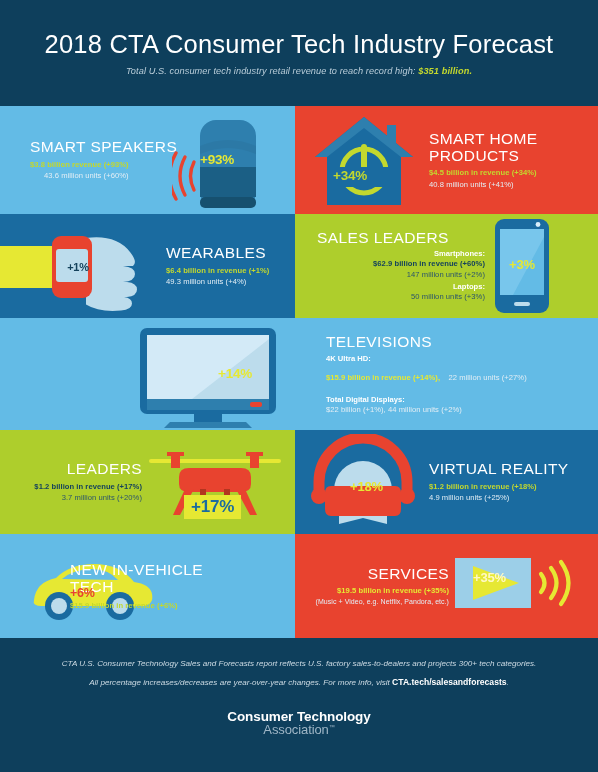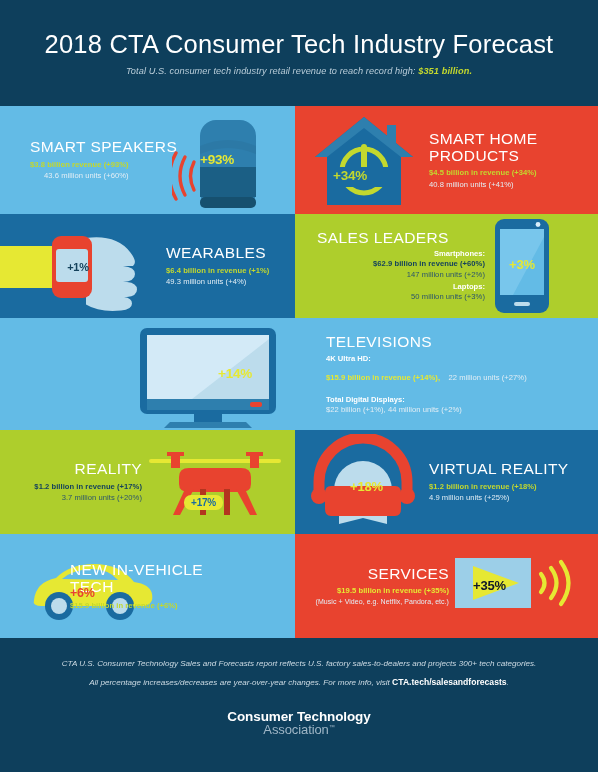--- a/index.html
+++ b/index.html
@@ -188,24 +188,24 @@
           <rect x="26" y="10" width="9" height="14" fill="#e8432f"></rect>
           <rect x="105" y="10" width="9" height="14" fill="#e8432f"></rect>
           <rect x="22" y="8" width="17" height="4" fill="#e8432f"></rect>
           <rect x="101" y="8" width="17" height="4" fill="#e8432f"></rect>
           <path d="M44 24 h52 q10 0 10 9 v7 q0 8 -10 8 h-52 q-10 0 -10 -8 v-7 q0 -9 10 -9 z" fill="#e8432f"></path>
           <path d="M40 45 l-12 26 h7 l14 -26 z" fill="#e8432f"></path>
           <path d="M100 45 l12 26 h-7 l-14 -26 z" fill="#e8432f"></path>
           <rect x="55" y="45" width="6" height="26" fill="#b3351f"></rect>
           <rect x="79" y="45" width="6" height="26" fill="#b3351f"></rect>
         </svg>
-        <div class="badge" style="left:184px;top:65px;font-size:10px;color:#1a6ba0;background:#e6e833;padding:2px 7px;border-radius:7px;">+17%</div>
+        <div class="badge" style="left:184px;top:65px;font-size:17px;color:#1a6ba0;background:#e6e833;padding:2px 7px;">+17%</div>
 
         <div class="txt right" style="margin-left:12px;width:130px;">
-          <div class="title">REALITY</div>
+          <div class="title">LEADERS</div>
           <div class="stat db" style="margin-top:3px;">$1.2 billion in revenue (+17%)</div>
           <div class="stat dw">3.7 million units (+20%)</div>
         </div>
       </div>
 
       <div class="cell c-darkblue" style="width:303px;height:104px;">
 
         <svg class="art" width="108" height="96" style="left:14px;top:4px;" viewBox="0 0 108 96">
           <path d="M10 62 V48 a44 44 0 0 1 88 0 v14" fill="none" stroke="#e8432f" stroke-width="11" stroke-linecap="round"></path>
           <circle cx="10" cy="62" r="8" fill="#e8432f"></circle>
@@ -249,21 +249,21 @@
 
         <svg class="art" width="130" height="74" style="left:158px;top:16px;" viewBox="0 0 130 74">
           <rect x="2" y="8" width="76" height="50" fill="#9ccfe8"></rect>
           <path d="M20 16 L66 33 L20 50 z" fill="#e6e833"></path>
           <g fill="none" stroke="#e6e833" stroke-width="4.2" stroke-linecap="round">
             <path d="M88 24 q7 9 0 18"></path>
             <path d="M98 18 q11 15 0 30"></path>
             <path d="M108 12 q15 21 0 42"></path>
           </g>
         </svg>
-        <div class="badge" style="left:178px;top:44px;font-size:13px;color:#0f172a;">+35%</div>
+        <div class="badge" style="left:178px;top:36px;font-size:13px;color:#fef9c3;">+35%</div>
 
         <div class="txt right" style="margin-left:12px;width:142px;">
           <div class="title">SERVICES</div>
           <div class="stat" style="color:#e6e833;margin-top:3px;text-align:right;">$19.5 billion in revenue (+35%)</div>
           <div class="stat w" style="font-size:7px;">(Music + Video, e.g. Netflix, Pandora, etc.)</div>
         </div>
       </div>
     </div>
 
   </div>

